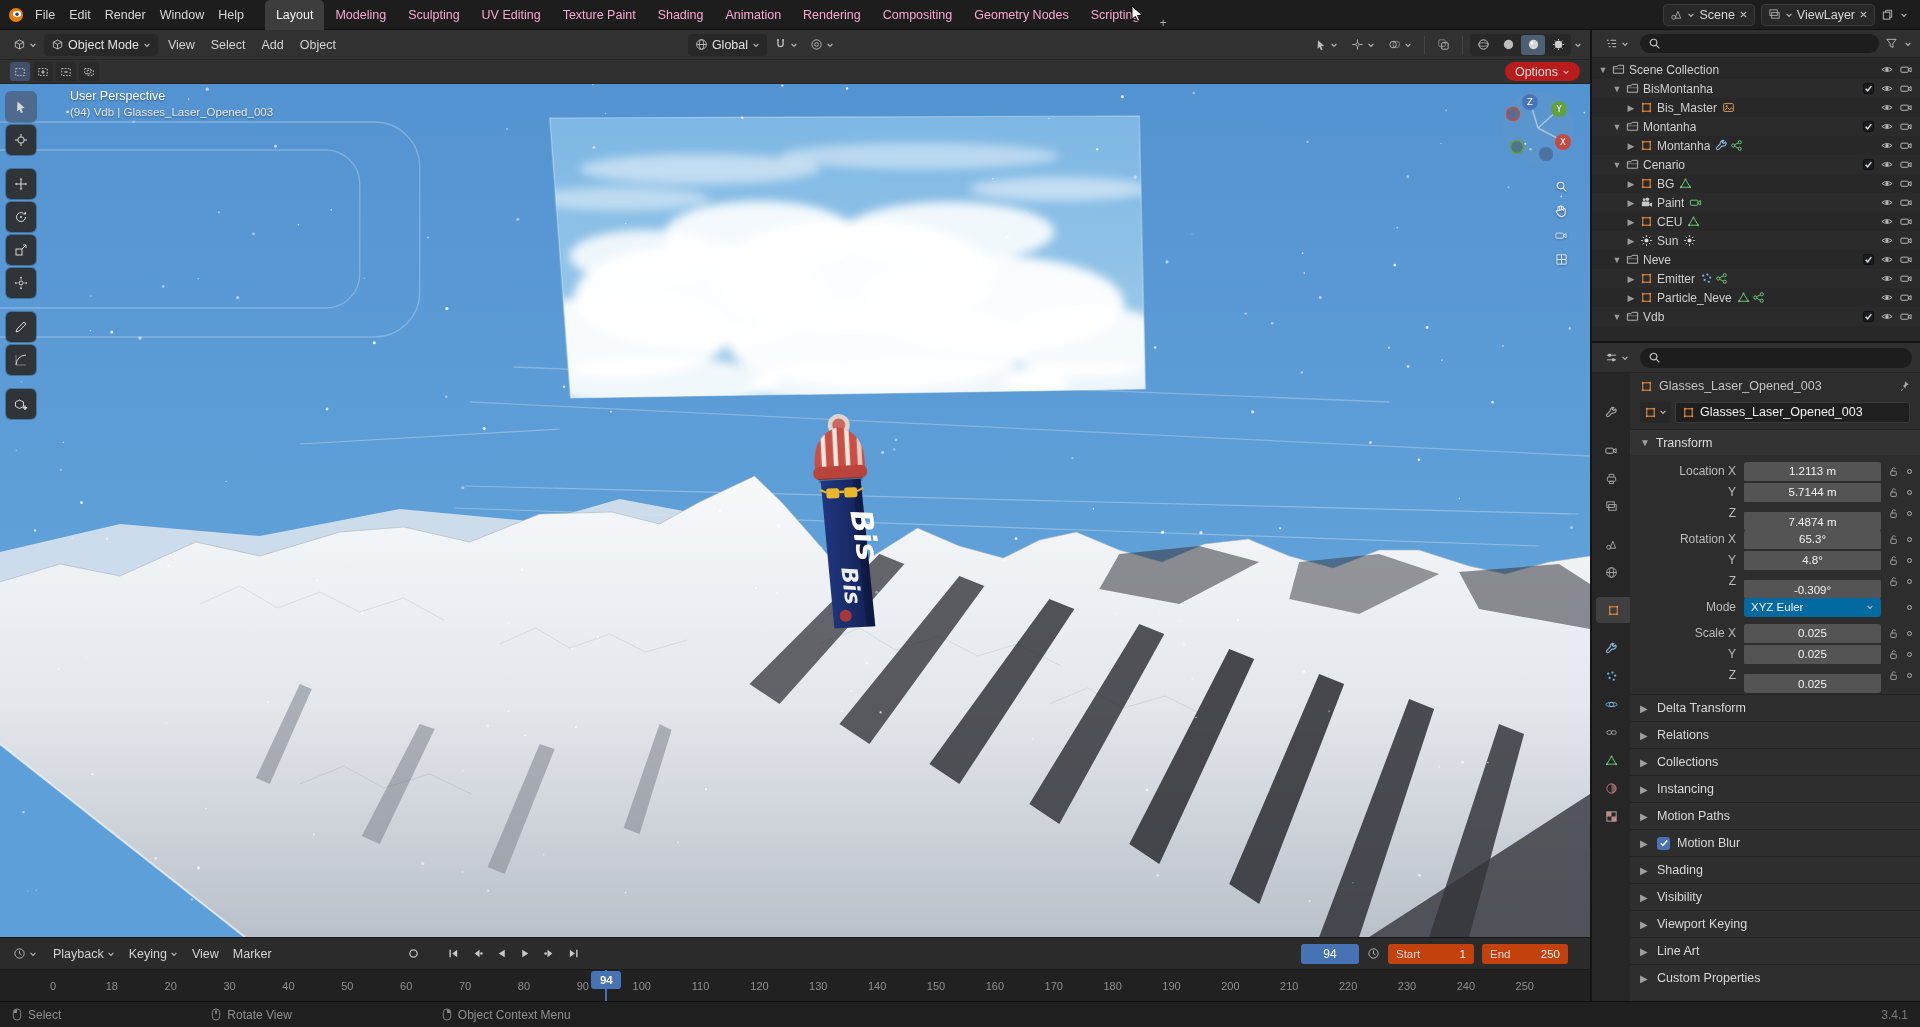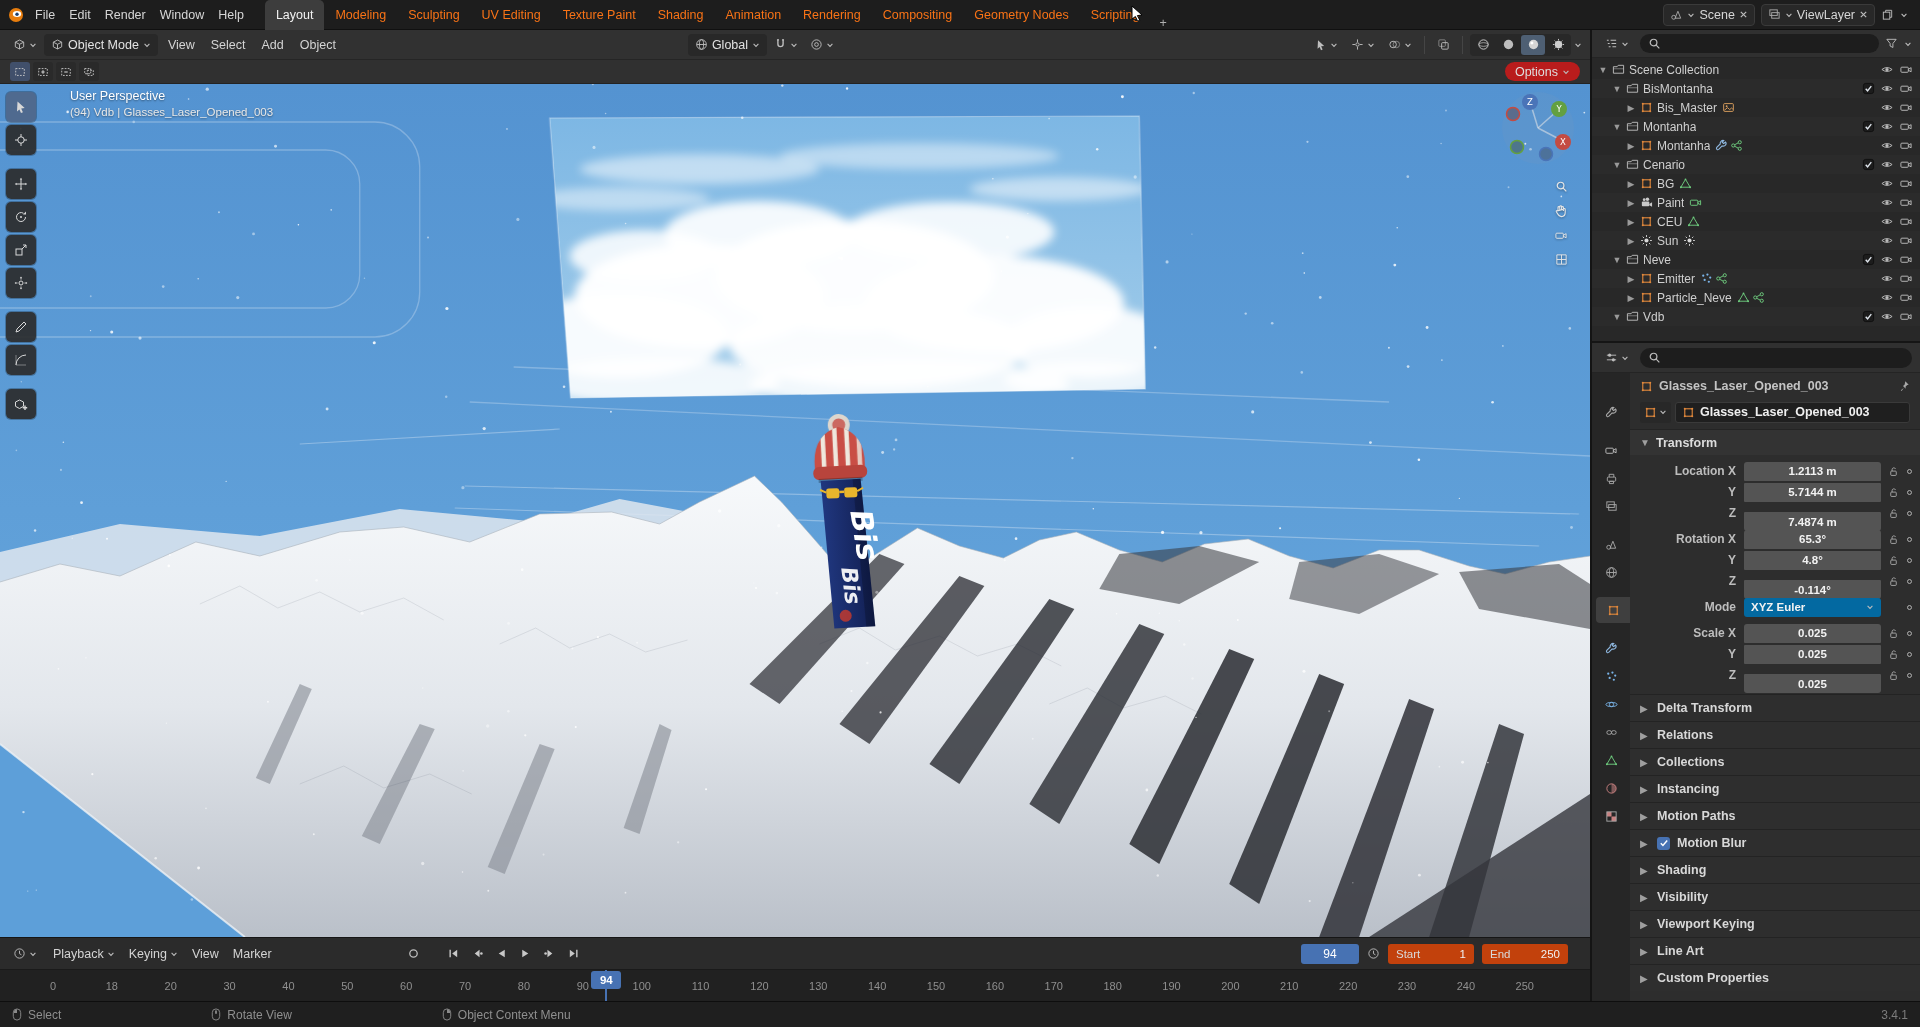--- a/index.html
+++ b/index.html
@@ -7,21 +7,21 @@
   body { font-family:"Liberation Sans","DejaVu Sans",sans-serif; font-size:12.5px; color:#d0d0d0; background:#1d1d1d; -webkit-font-smoothing:antialiased; }
   .app { display:flex; flex-direction:column; width:1920px; height:1027px; position:relative; }
 
   .ic { display:inline-flex; align-items:center; justify-content:center; color:#bdbdbd; line-height:0; }
   .ic svg { display:block; }
 
   
   .topbar { height:30px; background:#1d1d1d; display:flex; align-items:center; padding:0 8px; border-bottom:1px solid #101010; flex:0 0 auto; }
   .tb-menu { padding:0 7px; height:30px; display:flex; align-items:center; color:#d6d6d6; cursor:default; }
   .ws-tabs { display:flex; align-items:flex-end; height:30px; margin-left:14px;justify-content:space-between; }
-  .ws-tab { padding:0 11px; height:30px; display:flex; align-items:center; color:#f97316; }
+  .ws-tab { padding:0 11px; height:30px; display:flex; align-items:center; color:#f9a8d4; }
   .ws-tab.active { background:#3d3d3d; color:#f2f2f2; border-radius:5px 5px 0 0; }
   .ws-add { padding:0 9px; color:#b0b0b0; }
   .tb-right { margin-left:auto; display:flex; align-items:center; gap:6px; padding-right:4px; }
   .tb-pill { display:flex; align-items:center; gap:4px; background:#282828; border:1px solid #3a3a3a; border-radius:4px; height:22px; padding:0 6px; color:#d6d6d6; }
 
   
   .middle { flex:1; display:flex; min-height:0; }
   .left-col { flex:1; display:flex; flex-direction:column; min-width:0; border-right:2px solid #141414; }
 
   .vp-header { height:30px; background:#313131; display:flex; align-items:center; gap:2px; padding:0 8px; border-bottom:1px solid #252525; flex:0 0 auto; }
@@ -83,21 +83,21 @@
   .outliner-tree { flex:1; background:#282828; overflow:hidden; padding-top:2px; }
   .orow { height:19px; display:flex; align-items:center; color:#cfcfcf; font-size:12px; padding-right:6px; white-space:nowrap; }
   .orow:nth-child(even) { background:#2b2b2b; }
   .odisc { width:14px; text-align:center; color:#9a9a9a; font-size:9px; flex:0 0 auto; }
   .oicon { width:17px; flex:0 0 auto; display:inline-flex; justify-content:center; }
   .olabel { margin-left:2px; overflow:hidden; text-overflow:ellipsis; }
   .otrail { display:inline-flex; gap:2px; margin-left:5px; }
   .oright { margin-left:auto; display:flex; align-items:center; gap:3px; flex:0 0 auto; }
   .oslot { width:16px; display:inline-flex; justify-content:center; color:#9d9d9d; }
 
-  .props { flex:1; min-height:0; display:flex; flex-direction:column;font-weight:bold; }
+  .props { flex:1; min-height:0; display:flex; flex-direction:column; }
   .props-header { height:30px; background:#303030; display:flex; align-items:center; gap:6px; padding:0 8px; border-bottom:1px solid #242424; }
   .pr-search { flex:1; height:20px; background:#1d1d1d; border-radius:10px; display:flex; align-items:center; padding:0 8px; color:#8a8a8a; }
   .props-body { flex:1; min-height:0; display:flex; }
   .props-nav { width:38px; background:#262626; display:flex; flex-direction:column; align-items:stretch; padding-top:26px; gap:2px; }
   .ptab { height:26px; display:flex; align-items:center; justify-content:center; }
   .ptab.active { background:#3f3f3f; border-radius:4px 0 0 4px; margin-left:4px; }
   .ptab-gap { height:8px; }
   .props-content { flex:1; background:#2d2d2d; overflow:hidden; display:flex; flex-direction:column; }
   .crumb { height:26px; display:flex; align-items:center; gap:6px; padding:0 10px; color:#c4c4c4; }
   .crumb .pinright { margin-left:auto; }
@@ -1893,21 +1893,21 @@
                     <span class="pdot">
                       <span class="ic">
                         <svg viewBox="0 0 10 10" width="9" height="9">
                           <circle cx="5" cy="5" r="2.2" fill="none" stroke="currentColor"></circle>
                         </svg>
                       </span>
                     </span>
                   </div>
                   <div class="prow">
                     <span class="plabel">Z</span>
-                    <span class="pfield r-bot">-0.114°</span>
+                    <span class="pfield r-bot">-0.309°</span>
                     <span class="plock">
                       <span class="ic">
                         <svg viewBox="0 0 14 14" width="11" height="11">
                           <rect x="3.5" y="6.5" width="7" height="5.5" rx="1" fill="none" stroke="currentColor"></rect>
                           <path d="M5.2 6.5V4.6a2.3 2.3 0 0 1 4.4-.9" fill="none" stroke="currentColor"></path>
                         </svg>
                       </span>
                     </span>
                     <span class="pdot">
                       <span class="ic">

